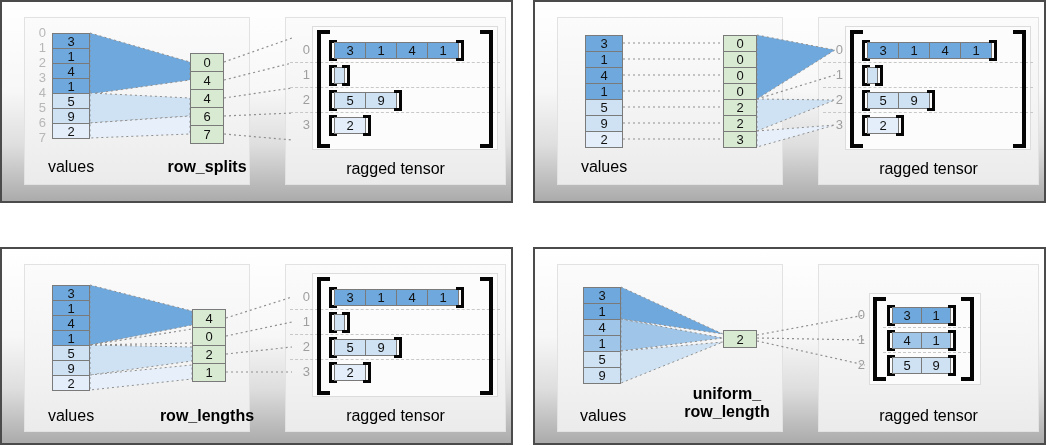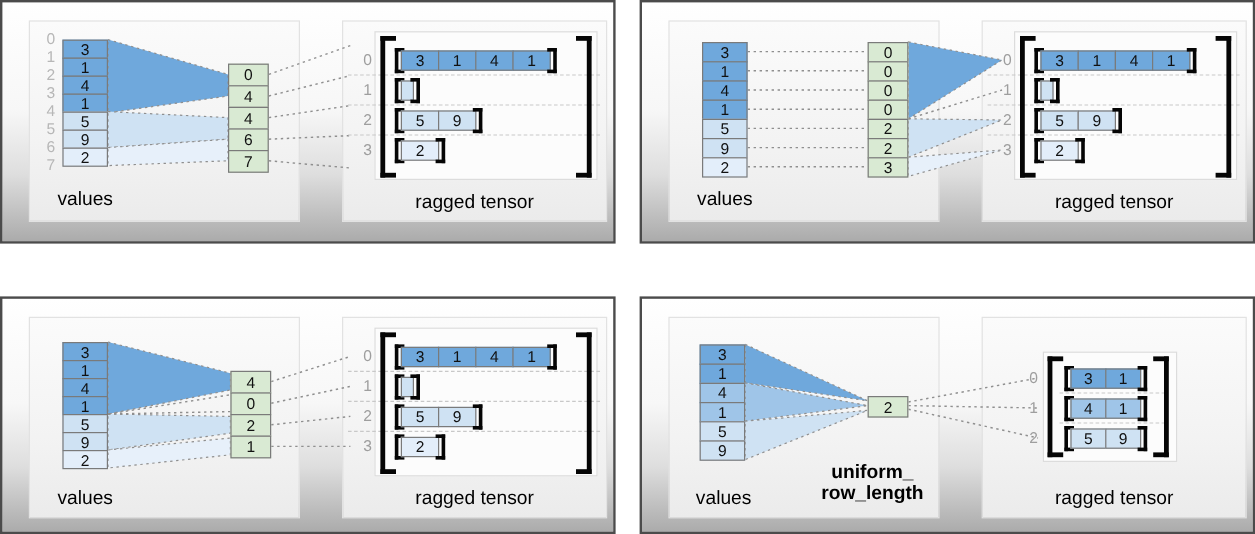--- a/index.html
+++ b/index.html
@@ -81,20 +81,21 @@
 
     <div class="vcol" style="left:188px;top:51px">
       <div class="cell gcell c18 bg-g">0</div>
       <div class="cell gcell c18 bg-g">4</div>
       <div class="cell gcell c18 bg-g">4</div>
       <div class="cell gcell c18 bg-g">6</div>
       <div class="cell gcell c18 bg-g">7</div>
     </div>
 
     <div class="lbl" style="left:29px;top:156px;width:80px">values</div>
+    <div class="lbl b" style="left:145px;top:156px;width:120px">row_splits</div>
     <div class="lbl" style="left:283px;top:158px;width:221px">ragged tensor</div>
 
     <div class="dash" style="left:288px;top:60px;width:210px"></div>
     <div class="dash" style="left:288px;top:85px;width:210px"></div>
     <div class="dash" style="left:288px;top:110px;width:210px"></div>
 
     <div class="obk l" style="left:315px;top:28px;height:118px"></div>
     <div class="obk r" style="left:478px;top:28px;height:118px"></div>
 
     <span class="rlbl" style="left:294px;top:41px">0</span>
@@ -234,20 +235,21 @@
     </div>
 
     <div class="vcol" style="left:190px;top:60px">
       <div class="cell gcell c18 bg-g">4</div>
       <div class="cell gcell c18 bg-g">0</div>
       <div class="cell gcell c18 bg-g">2</div>
       <div class="cell gcell c18 bg-g">1</div>
     </div>
 
     <div class="lbl" style="left:29px;top:158px;width:80px">values</div>
+    <div class="lbl b" style="left:140px;top:158px;width:130px">row_lengths</div>
     <div class="lbl" style="left:283px;top:158px;width:221px">ragged tensor</div>
 
     <div class="dash" style="left:288px;top:60px;width:210px"></div>
     <div class="dash" style="left:288px;top:85px;width:210px"></div>
     <div class="dash" style="left:288px;top:110px;width:210px"></div>
 
     <div class="obk l" style="left:315px;top:28px;height:118px"></div>
     <div class="obk r" style="left:478px;top:28px;height:118px"></div>
 
     <span class="rlbl" style="left:294px;top:41px">0</span>

